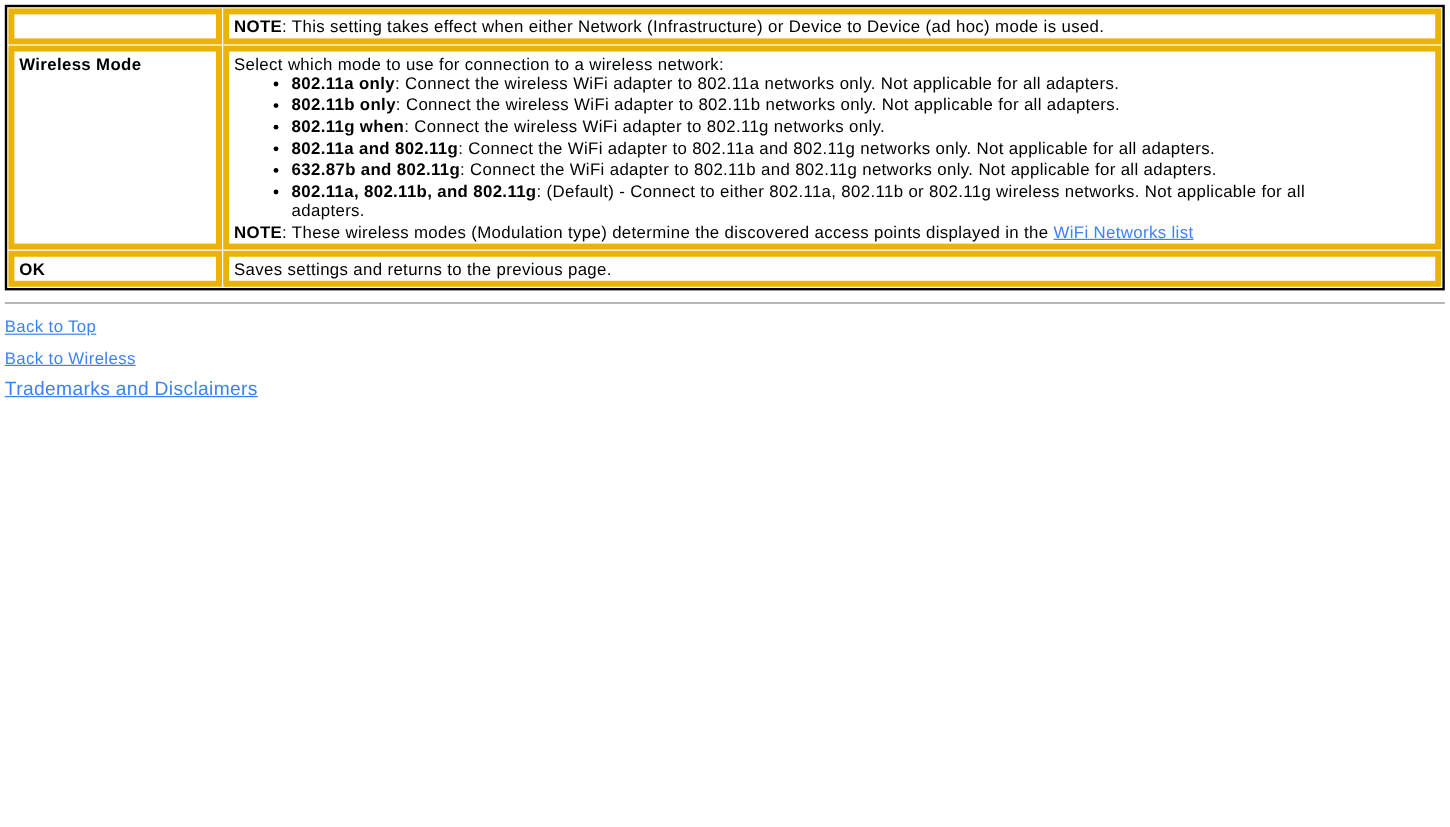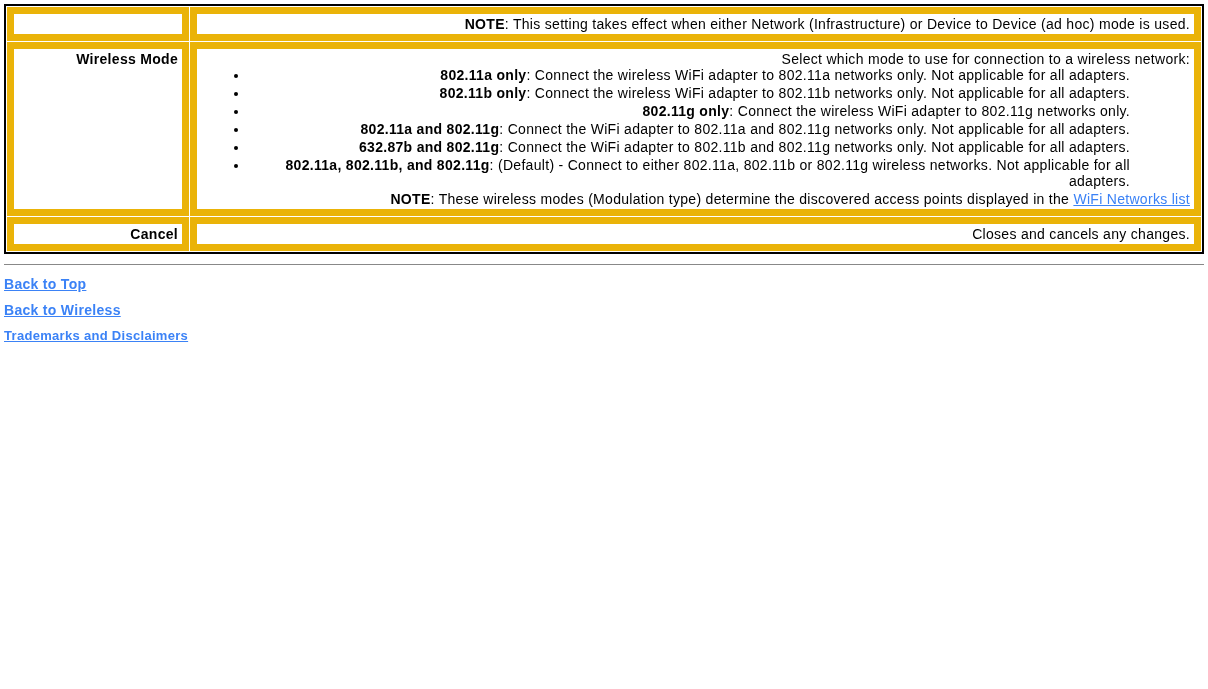--- a/index.html
+++ b/index.html
@@ -10,24 +10,24 @@
       background: #fff;
       color: #000;
     }
     table.outer {
       width: 100%;
       border-collapse: separate;
       border-spacing: 1px;
       border: 2px solid #000;
     }
     table.outer td {
-      border: 7px solid #eab308;
+      border: 5px solid #eab308;
       padding: 2px 4px;
       vertical-align: top;
-      text-align: right;
+      text-align: left;
       font-size: 14px;
       letter-spacing: 0.3px;
     }
     table.outer td.label {
       width: 160px;
       font-weight: bold;
       margin-top: 47px;
     }
     ul {
       margin: 0 0;
@@ -46,24 +46,23 @@
     }
     hr {
       margin: 10px 0 8px 0;
       border: none;
       border-top: 1px solid #888;
       height: 1px;
     }
     .footer-link {
       margin: 10px 0;
       letter-spacing: 0.3px;
-      font-weight: bold;
     }
     .footer-link.small {
-      font-size: 13px;
+      font-size: 16px;
     }
     .note-row {
       text-align: justify;
     }
     .wireless-intro {
       letter-spacing: 0.3px;
     }
   </style>
 </head>
 <body>
@@ -76,31 +75,31 @@
       <span class="bold">NOTE</span><span>: This setting takes effect when either Network (Infrastructure) or Device to Device (ad hoc) mode is used.</span>
     </td>
   </tr>
   <tr>
     <td class="label">Wireless Mode</td>
     <td>
       <span class="wireless-intro">Select which mode to use for connection to a wireless network:</span>
       <ul>
         <li><span class="bold">802.11a only</span><span>: Connect the wireless WiFi adapter to 802.11a networks only. Not applicable for all adapters.</span></li>
         <li><span class="bold">802.11b only</span><span>: Connect the wireless WiFi adapter to 802.11b networks only. Not applicable for all adapters.</span></li>
-        <li><span class="bold">802.11g only</span><span>: Connect the wireless WiFi adapter to 802.11g networks only.</span></li>
+        <li><span class="bold">802.11g when</span><span>: Connect the wireless WiFi adapter to 802.11g networks only.</span></li>
         <li><span class="bold">802.11a and 802.11g</span><span>: Connect the WiFi adapter to 802.11a and 802.11g networks only. Not applicable for all adapters.</span></li>
         <li><span class="bold">632.87b and 802.11g</span><span>: Connect the WiFi adapter to 802.11b and 802.11g networks only. Not applicable for all adapters.</span></li>
         <li><span class="bold">802.11a, 802.11b, and 802.11g</span><span>: (Default) - Connect to either 802.11a, 802.11b or 802.11g wireless networks. Not applicable for all adapters.</span></li>
       </ul>
       <span class="bold">NOTE</span><span>: These wireless modes (Modulation type) determine the discovered access points displayed in the </span><a href="#">WiFi Networks list</a>
     </td>
   </tr>
   <tr>
-    <td class="label">Cancel</td>
-    <td>Closes and cancels any changes.</td>
+    <td class="label">OK</td>
+    <td>Saves settings and returns to the previous page.</td>
   </tr>
 </tbody>
   </table>
 
 <hr>
 
 <div class="footer-link">
   <a href="#">Back to Top</a>
 </div>
 

